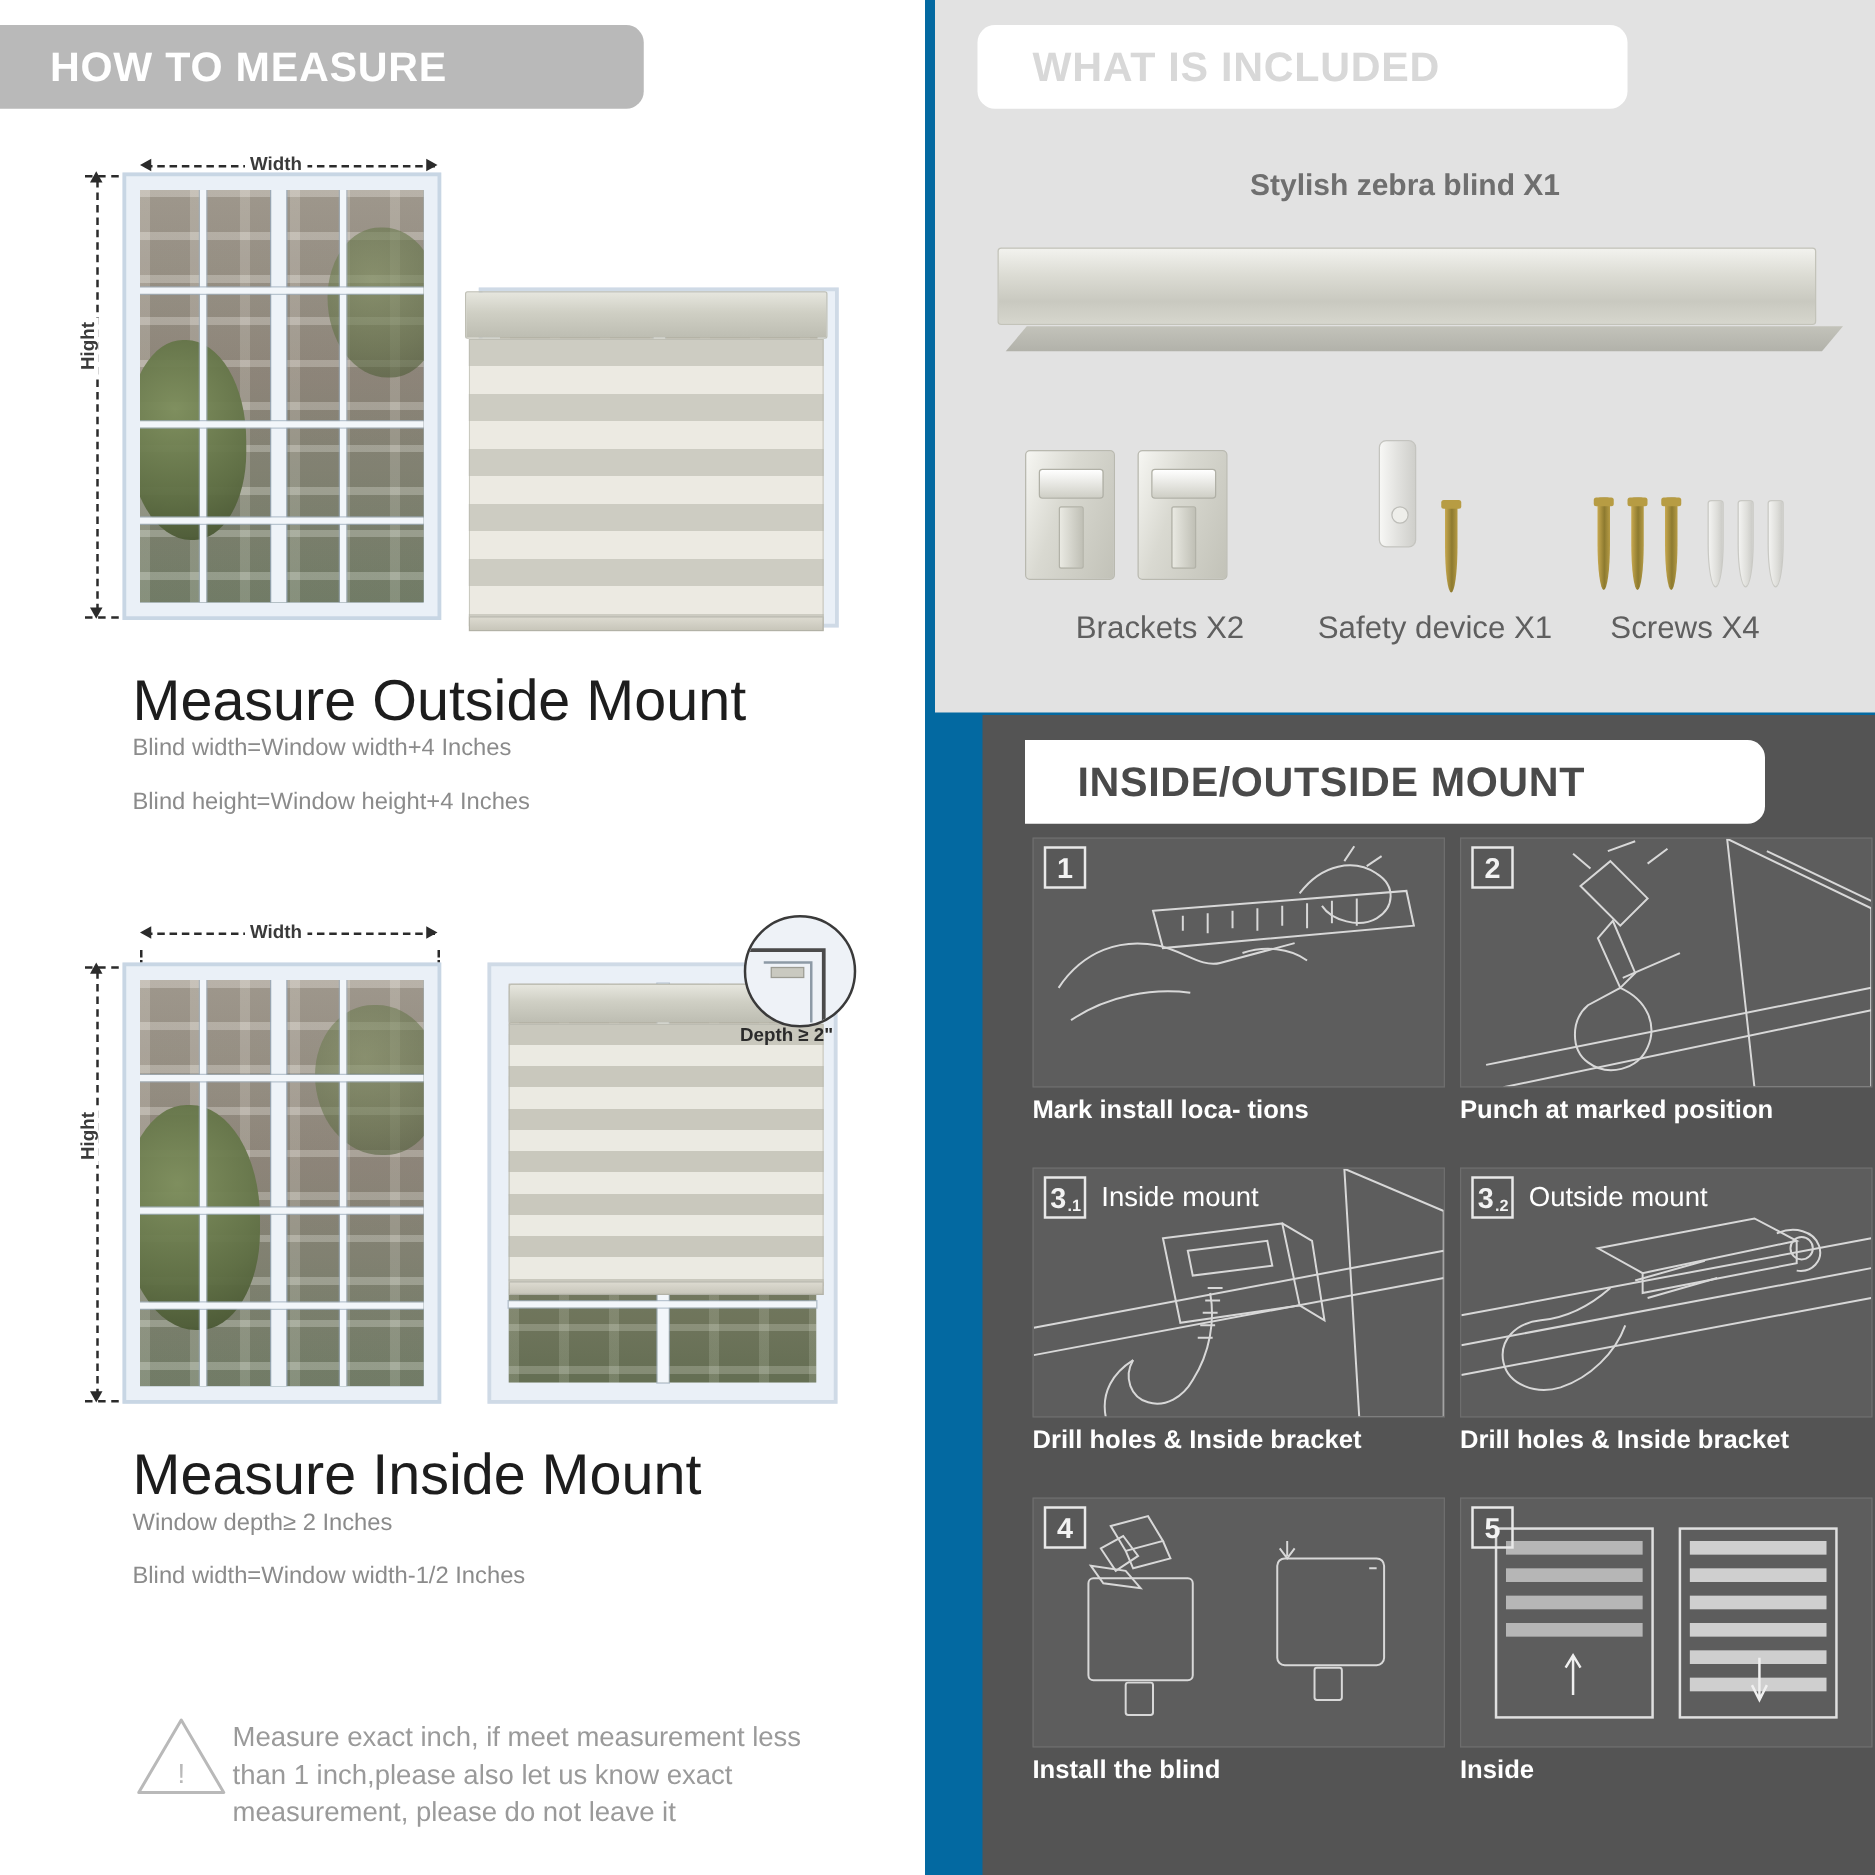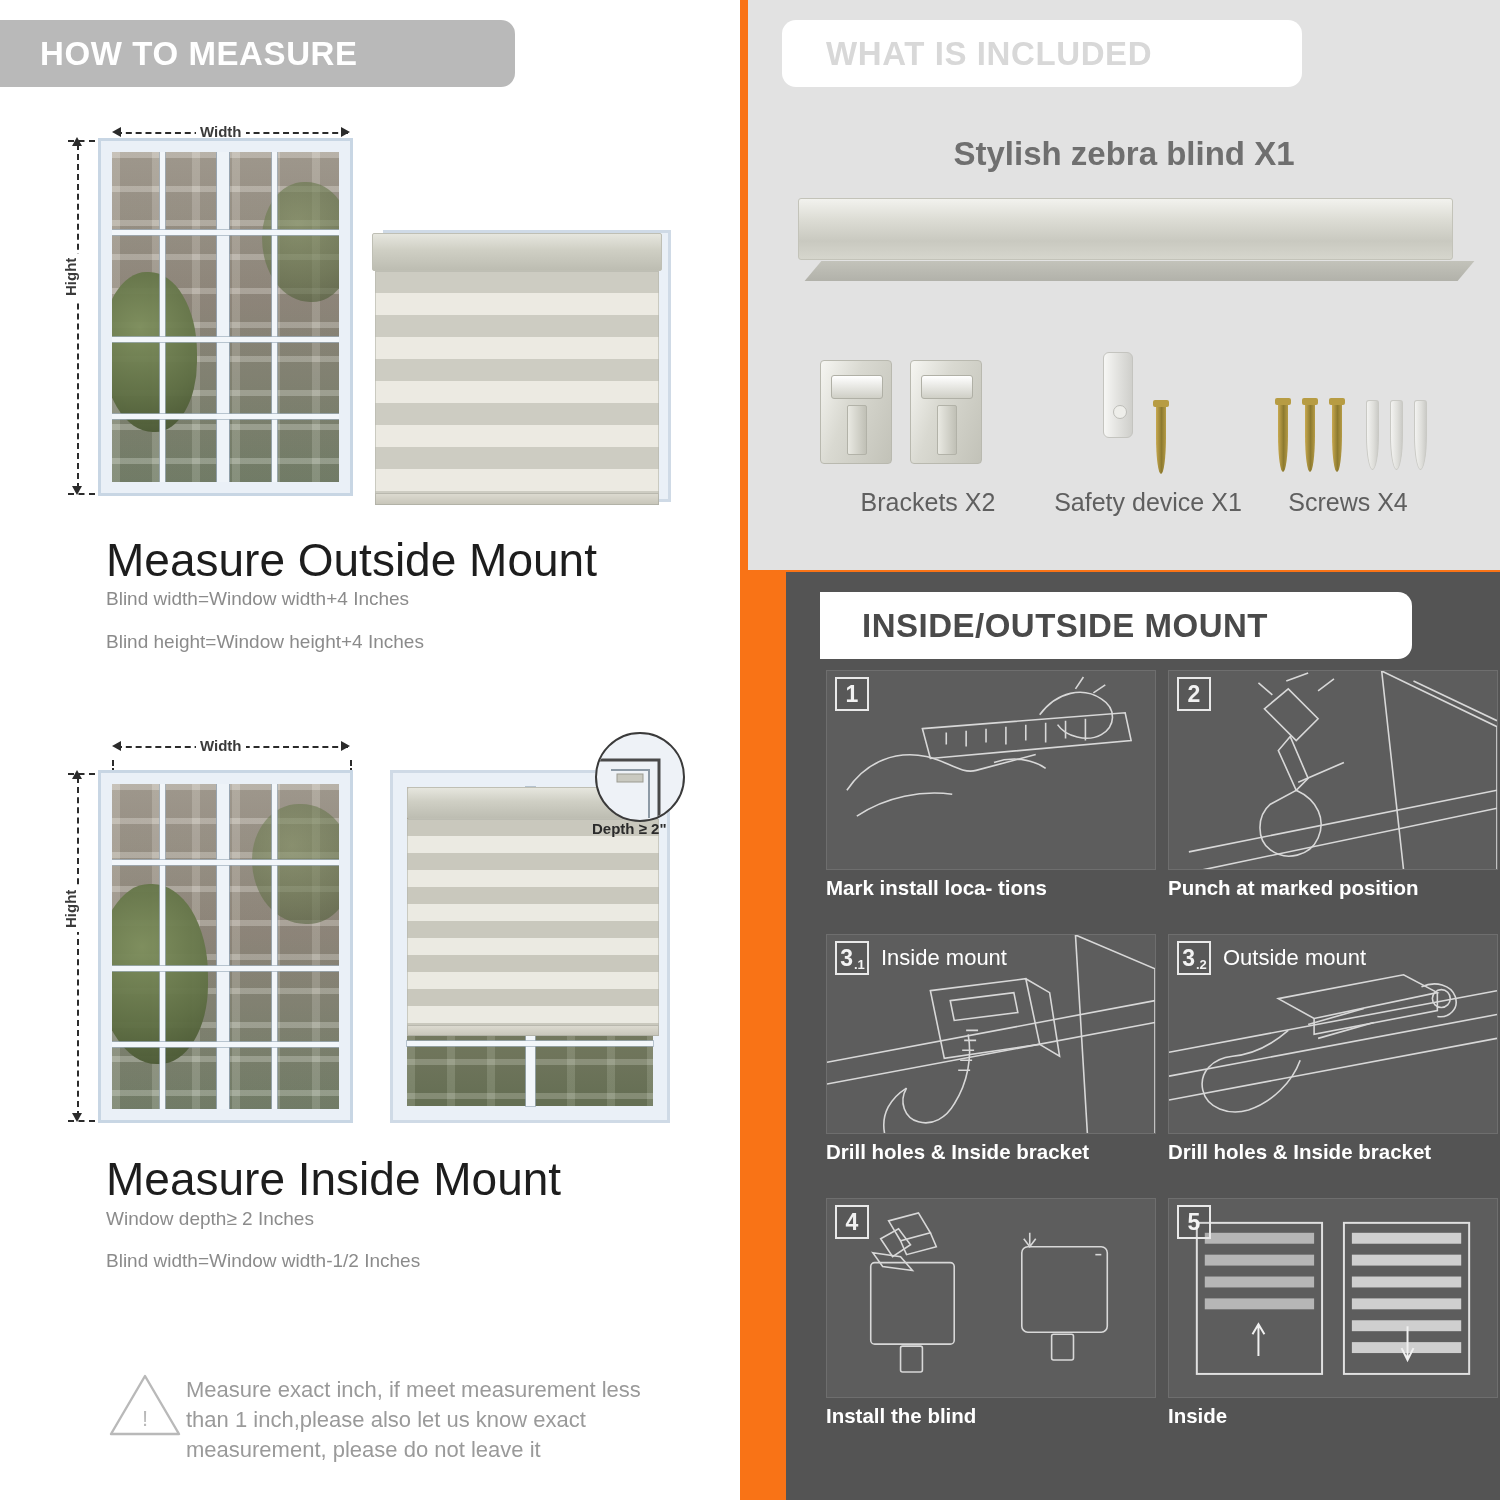--- a/index.html
+++ b/index.html
@@ -8,21 +8,21 @@
     background: #ffffff;
   }
   body {
     font-family: "Liberation Sans", sans-serif;
   }
   #page {
     position: relative;
     width: 1500px;
     height: 1500px;
     overflow: hidden;
-    background: #f97316;
+    background: #0369a1;
   }
 
   
   .left-col {
     position: absolute;
     left: 0; top: 0;
     width: 740px; height: 1500px;
     background: #ffffff;
   }
   .section-tab {
@@ -228,21 +228,21 @@
   .tab-right-top .tab-text {
     color: #d8d8d8;
     font-size: 33px;
     font-weight: bold;
     letter-spacing: 0.6px;
   }
   .incl-title {
     position: absolute;
     left: 0; right: 0; top: 135px;
     text-align: center;
-    font-size: 33px;
+    font-size: 24px;
     color: #6f6f6f;
     font-weight: bold;
   }
   .blind-rail-big {
     position: absolute;
     left: 50px; top: 198px;
     width: 655px; height: 62px;
     background: linear-gradient(180deg,#f2f2ee 0%, #dcdcd4 35%, #c9c9c0 70%, #d6d6cd 100%);
     border: 1px solid #c3c3b9;
     box-sizing: border-box;

